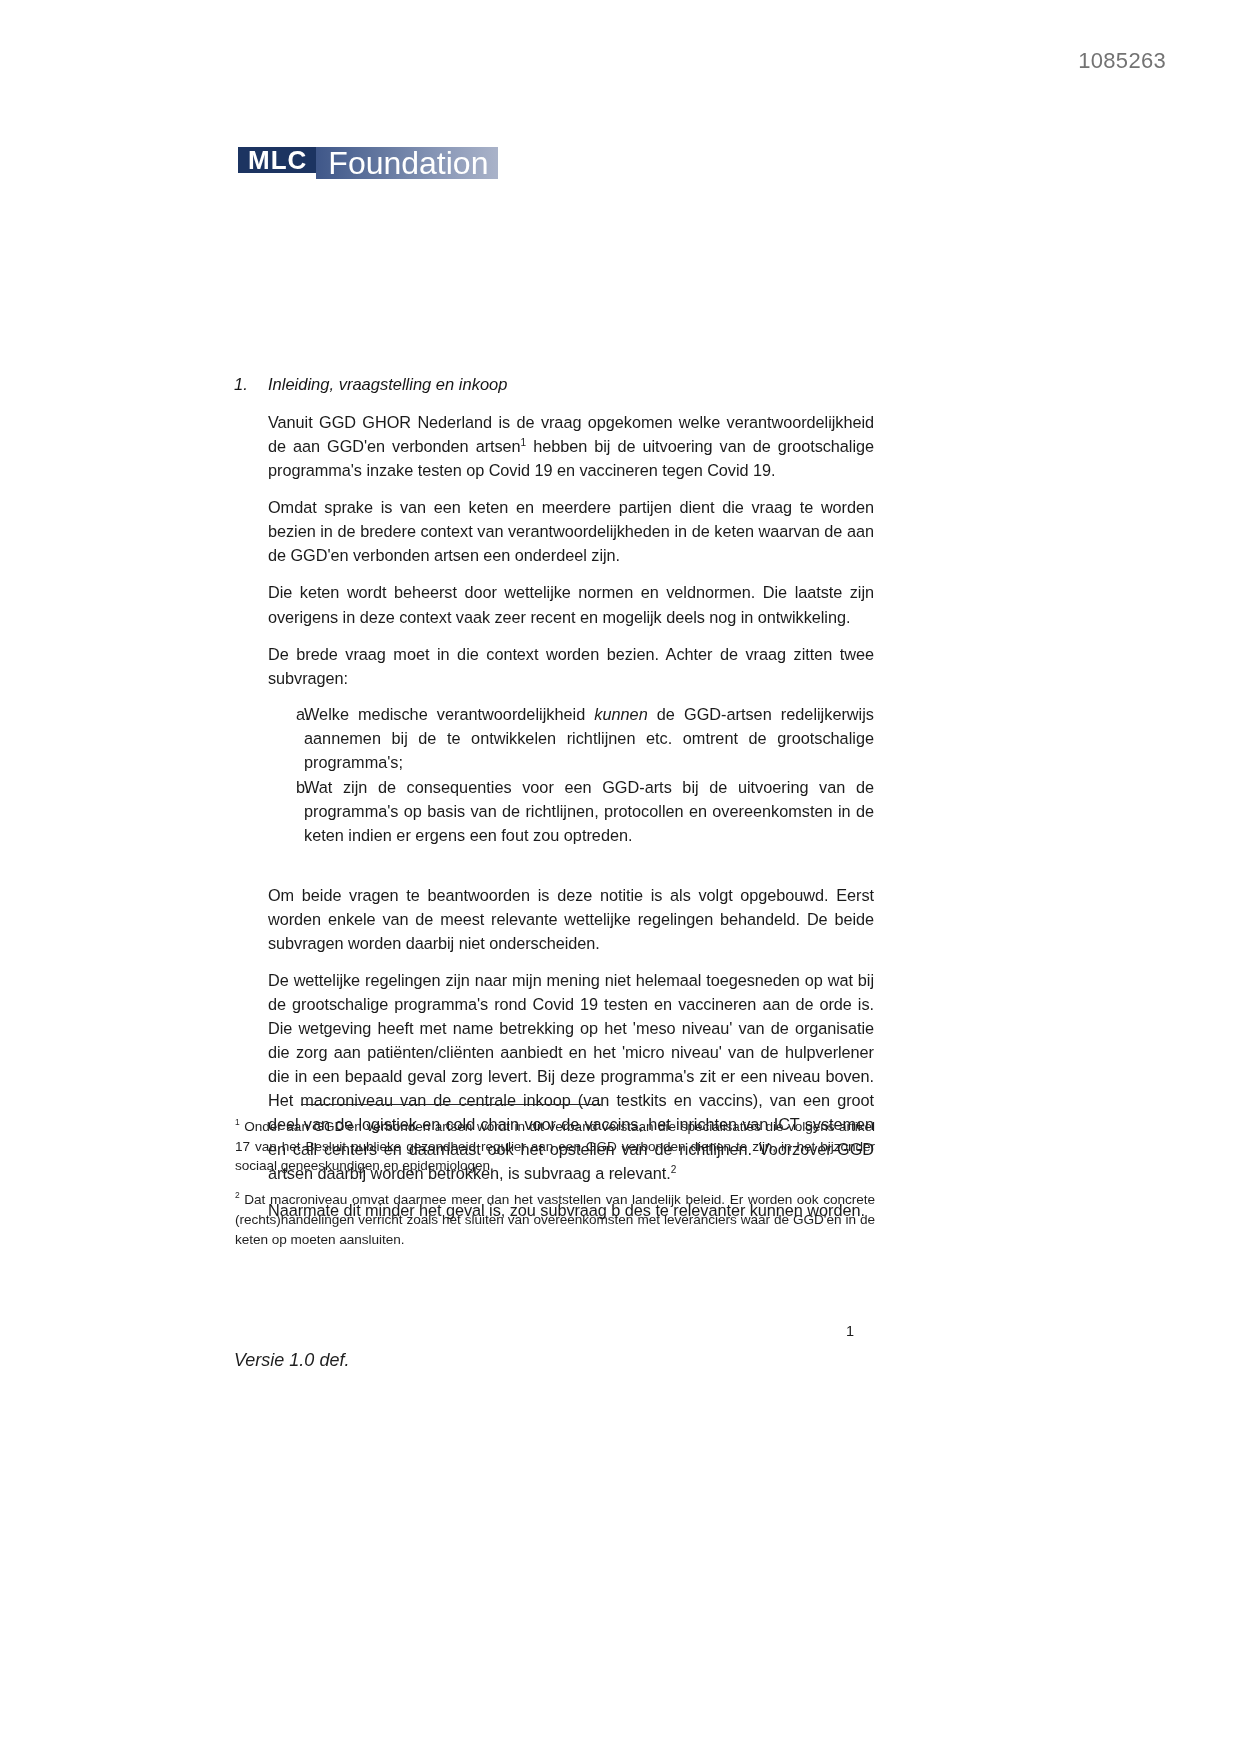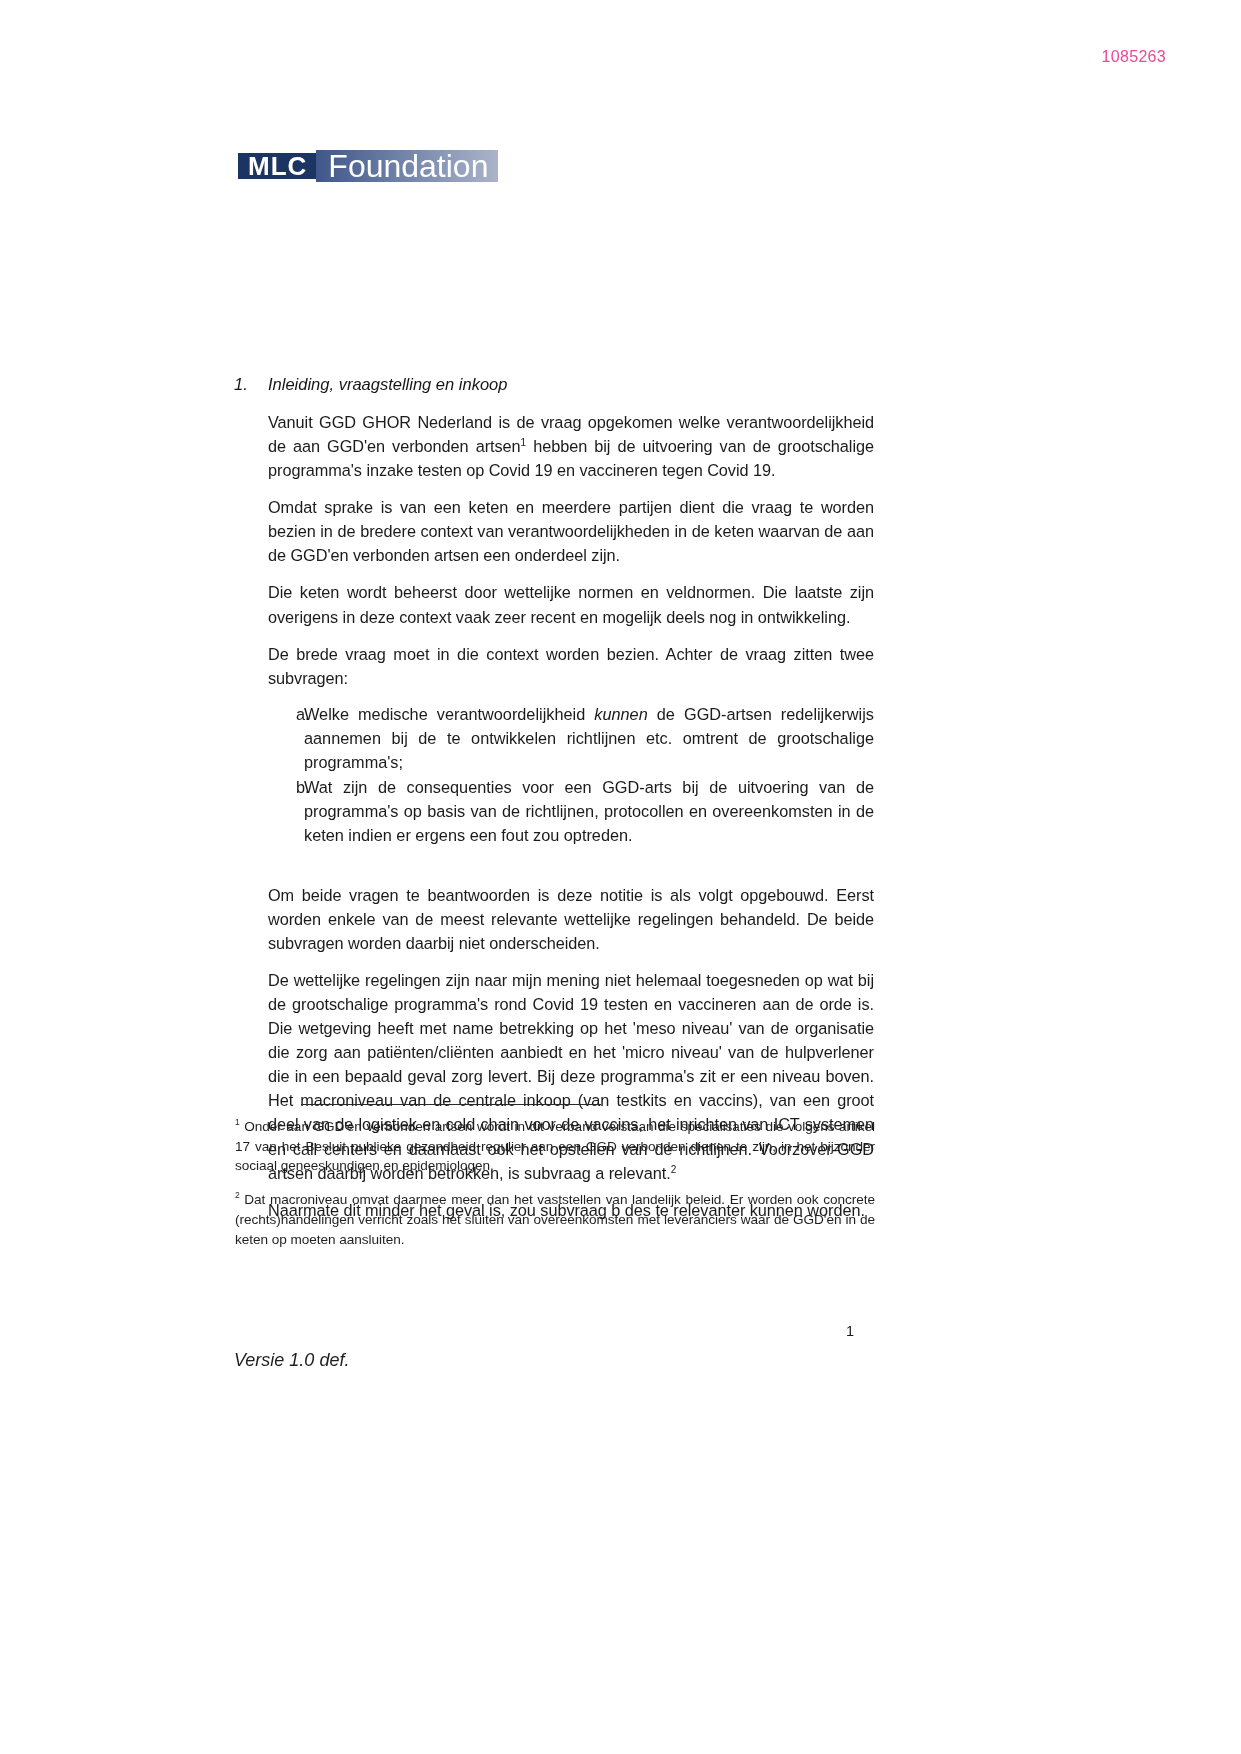--- a/index.html
+++ b/index.html
@@ -19,33 +19,33 @@
     background: #ffffff;
     box-sizing: border-box;
     overflow: hidden;
   }
   
   .scan-id {
     position: absolute;
     top: 48px;
     right: 75px;
     font-family: "Liberation Sans", sans-serif;
-    font-size: 16px;
+    font-size: 22px;
     letter-spacing: 0.3px;
-    color: #ec4899;
+    color: #737373;
     white-space: nowrap;
   }
   
   .logo {
     position: absolute;
     left: 238px;
     top: 147px;
     height: 38px;
     display: flex;
-    align-items: center;
+    align-items: flex-start;
     width: 232px;
   }
   .logo-mark {
     background: #1c3461;
     color: #ffffff;
     font-size: 26px;
     font-weight: bold;
     letter-spacing: 1.0px;
     display: flex;
     align-items: center;

